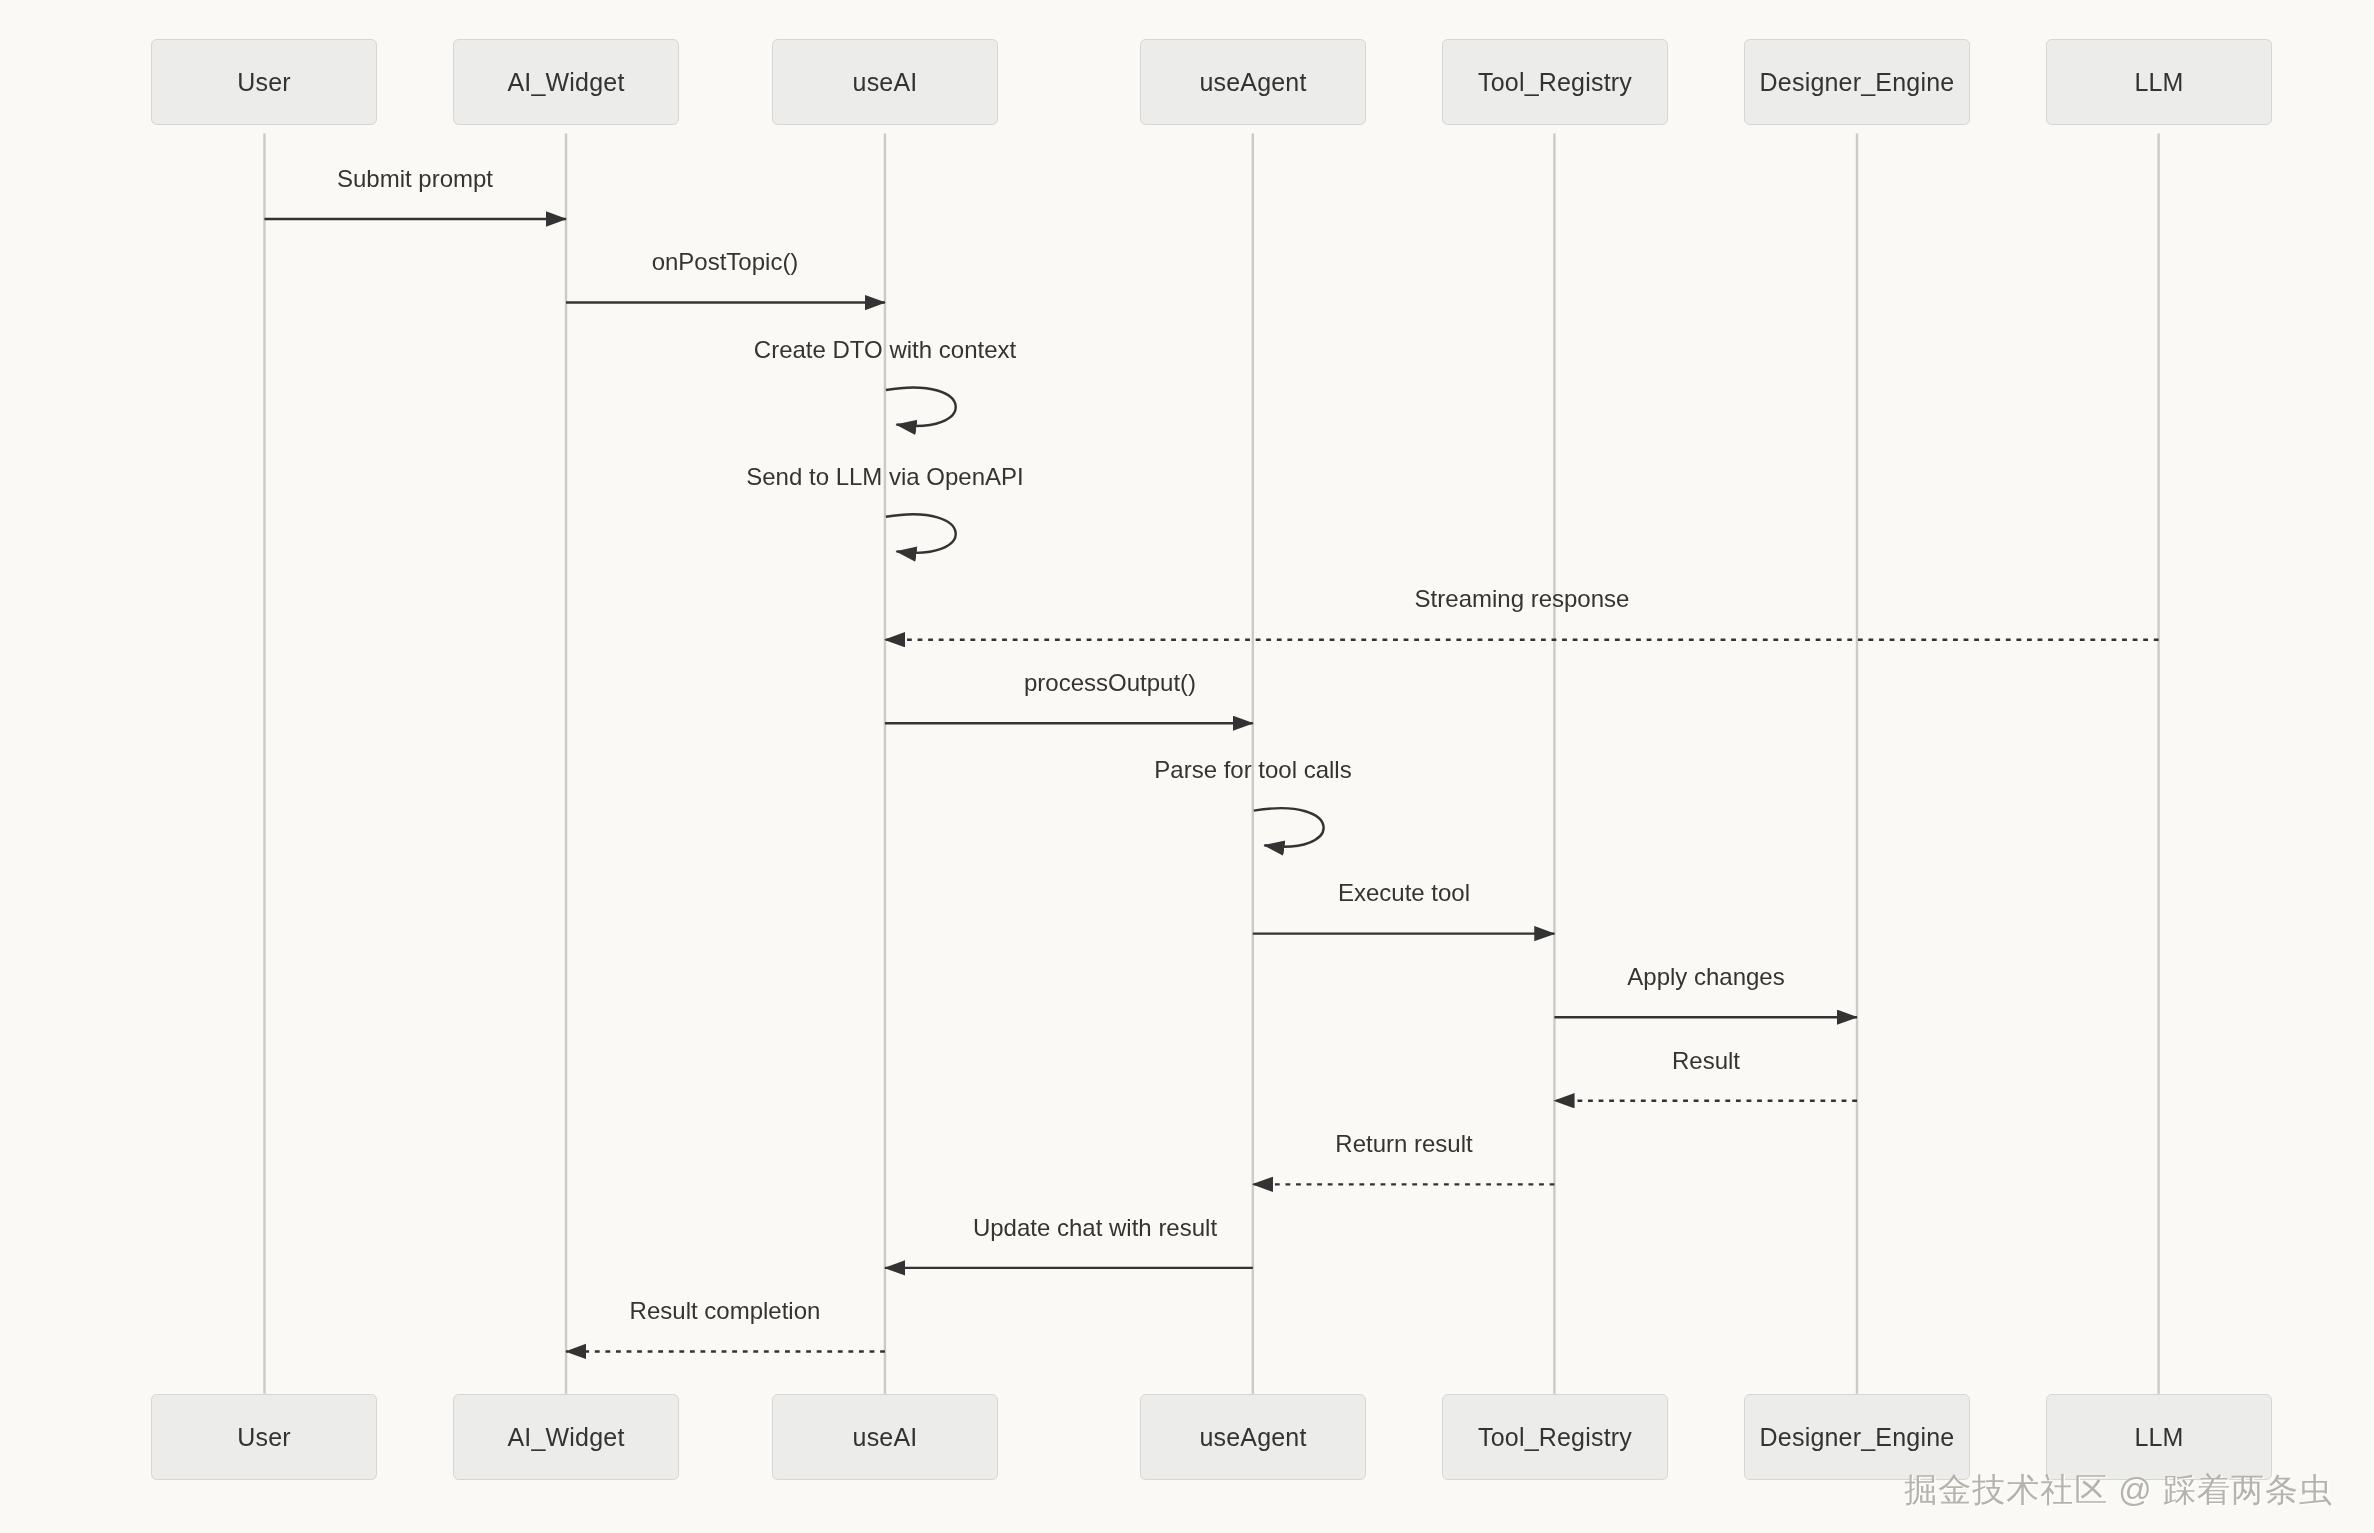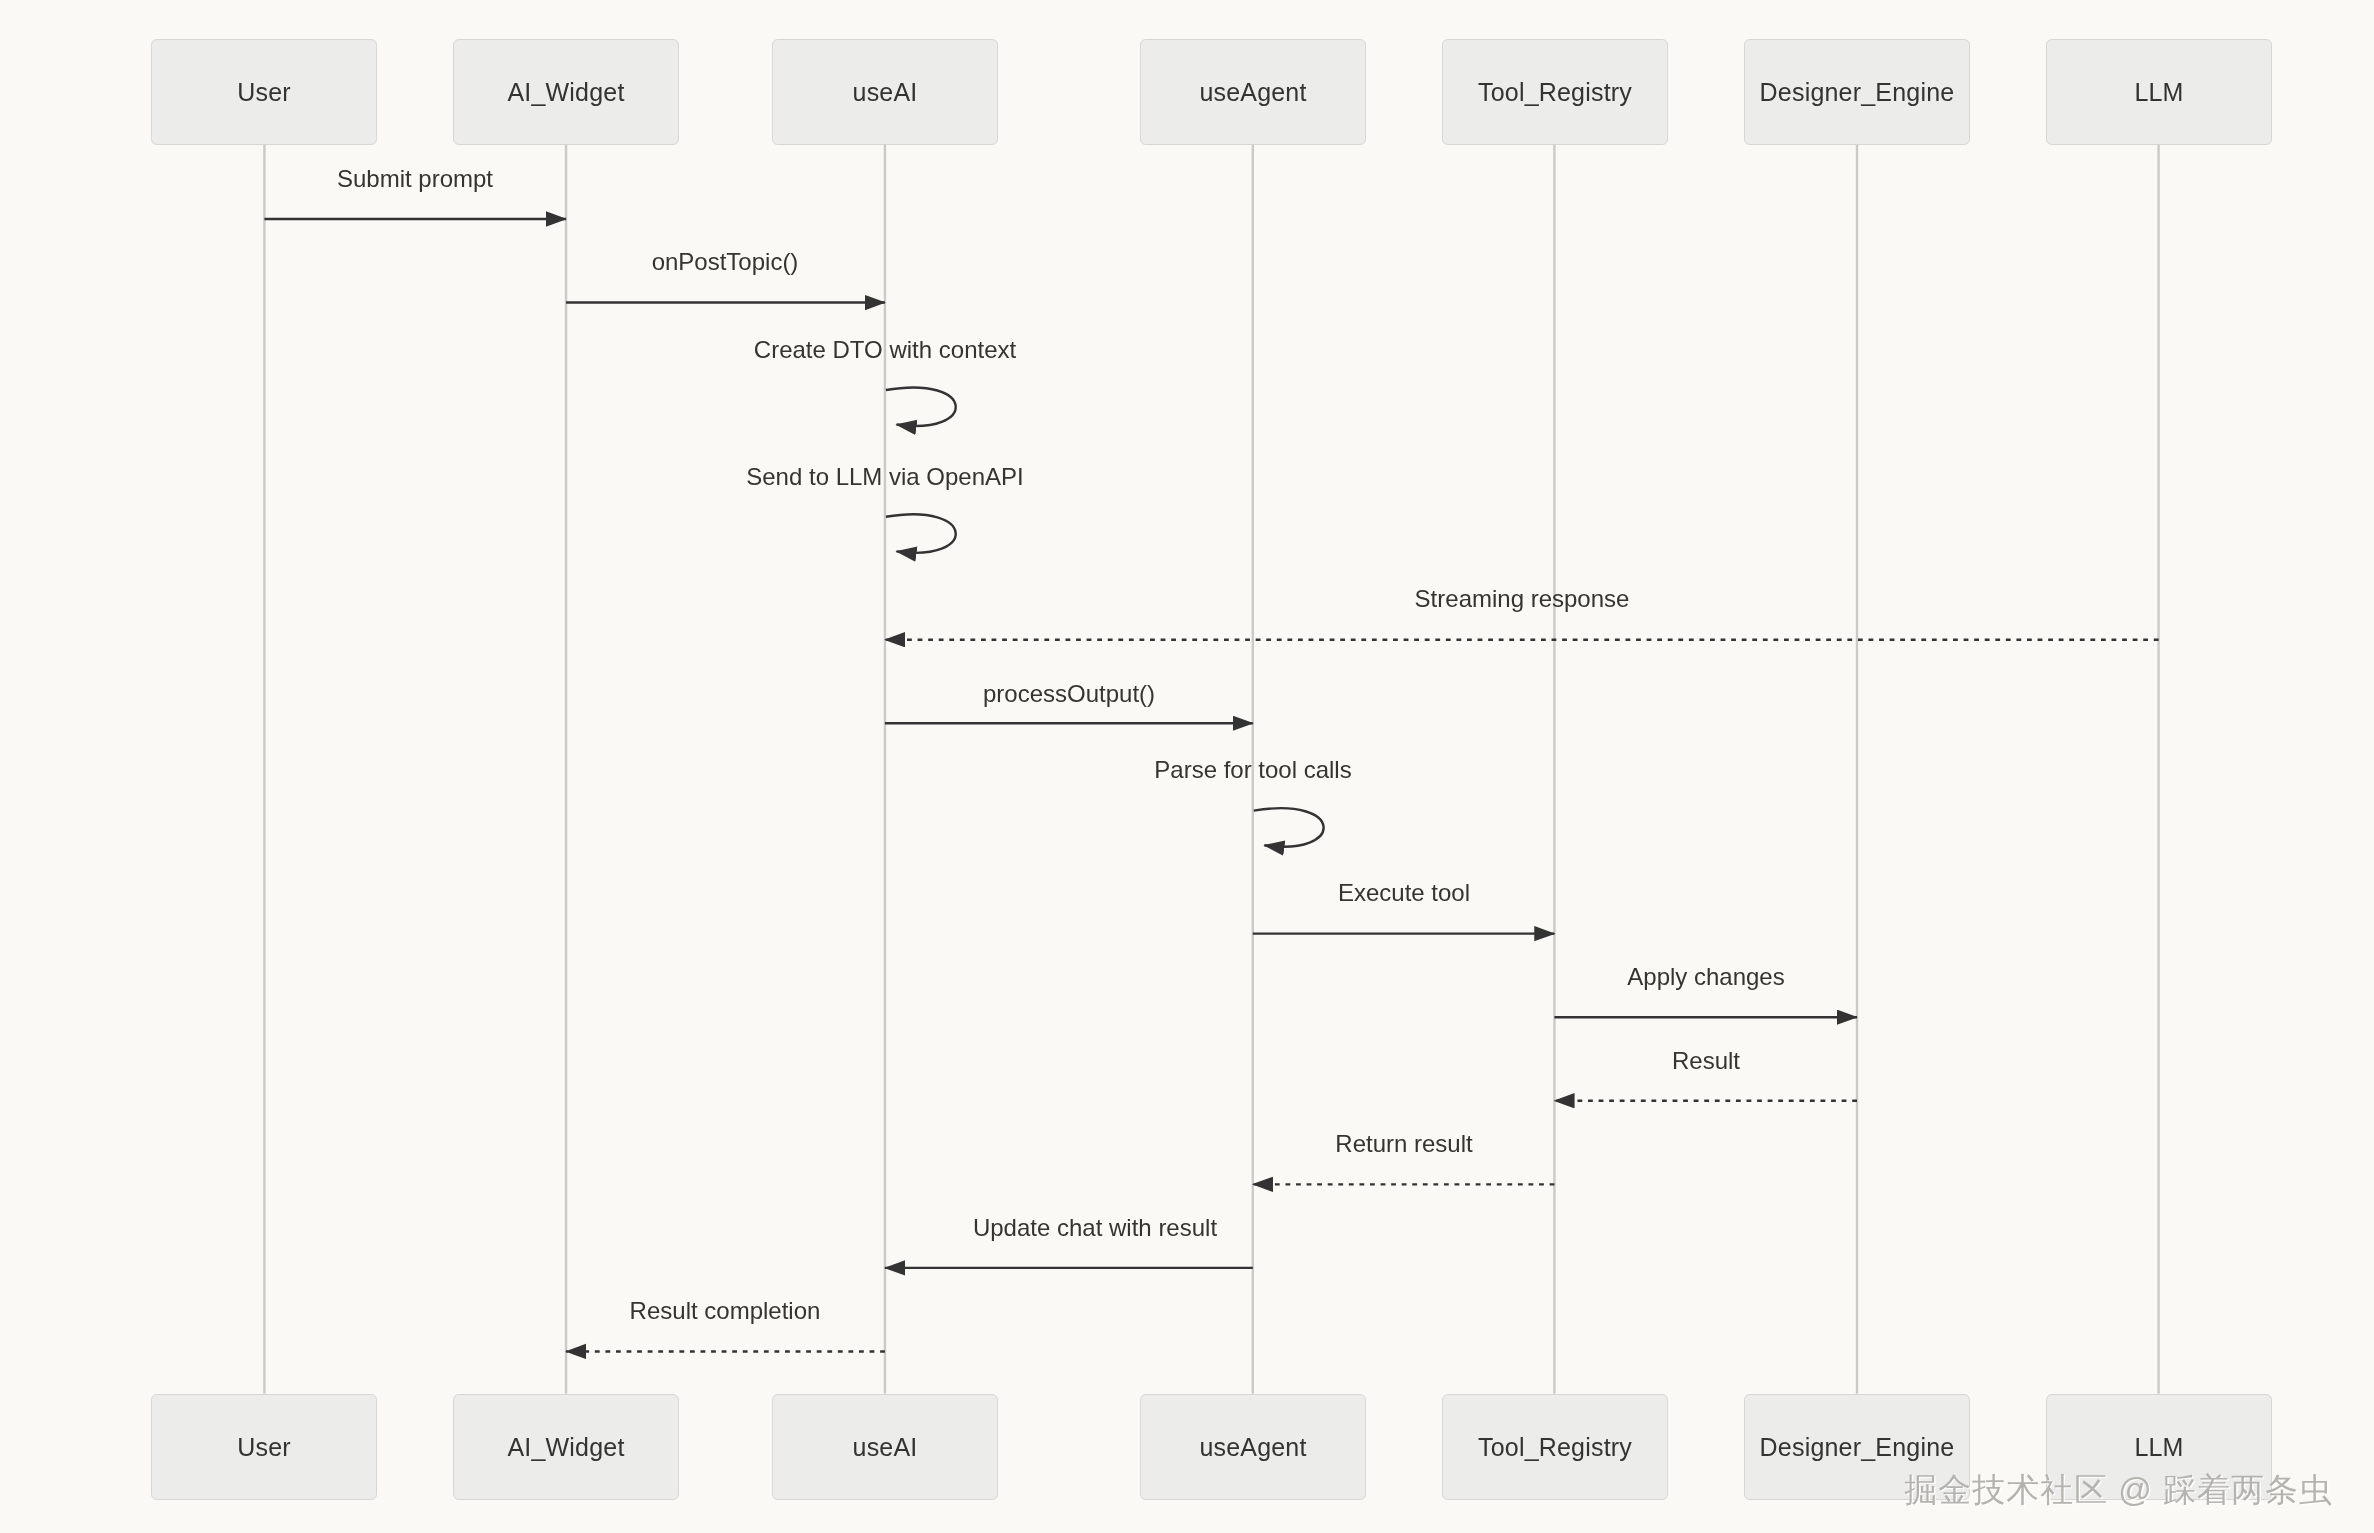--- a/index.html
+++ b/index.html
@@ -10,21 +10,21 @@
     overflow: hidden;
   }
   #canvas {
     position: relative;
     width: 2375px; height: 1533px;
     background: var(--bg, #FAF9F5);
   }
   #lines-svg { position: absolute; left: 0; top: 0; }
   .pbox {
     position: absolute;
-    width: 226px; height: 106px;
+    width: 226px; height: 86px;
     box-sizing: border-box;
     background: var(--box-fill, #ECECEB);
     border: 1.4px solid var(--box-border, #D7D6D2);
     border-radius: 5.8px;
     display: flex; align-items: center; justify-content: center;
     font-size: 25px;
     color: var(--box-text, #333333);
     letter-spacing: 0.2px;
   }
   .mlabel {
@@ -119,21 +119,21 @@
       <div class="pbox" style="left: 2046px; top: 1394px;">
         <span>LLM</span>
       </div>
     </div>
   <div id="labels">
       <div class="mlabel" style="left: 415px; top: 179px;">Submit prompt</div>
       <div class="mlabel" style="left: 725px; top: 262px;">onPostTopic()</div>
       <div class="mlabel" style="left: 885px; top: 350px;">Create DTO with context</div>
       <div class="mlabel" style="left: 885px; top: 477px;">Send to LLM via OpenAPI</div>
       <div class="mlabel" style="left: 1522px; top: 599px;">Streaming response</div>
-      <div class="mlabel" style="left: 1069px; top: 683px; margin-top: 11px;">processOutput()</div>
+      <div class="mlabel" style="left: 1110px; top: 683px;">processOutput()</div>
       <div class="mlabel" style="left: 1253px; top: 770px;">Parse for tool calls</div>
       <div class="mlabel" style="left: 1404px; top: 893px; text-align: center;">Execute tool</div>
       <div class="mlabel" style="left: 1706px; top: 977px;">Apply changes</div>
       <div class="mlabel" style="left: 1706px; top: 1061px;">Result</div>
       <div class="mlabel" style="left: 1404px; top: 1144px;">Return result</div>
       <div class="mlabel" style="left: 1069px; top: 1228px; margin-left: 26px;">Update chat with result</div>
       <div class="mlabel" style="left: 725px; top: 1311px;">Result completion</div>
     </div>
   <div class="watermark">掘金技术社区 @ 踩着两条虫</div>
 </div>

